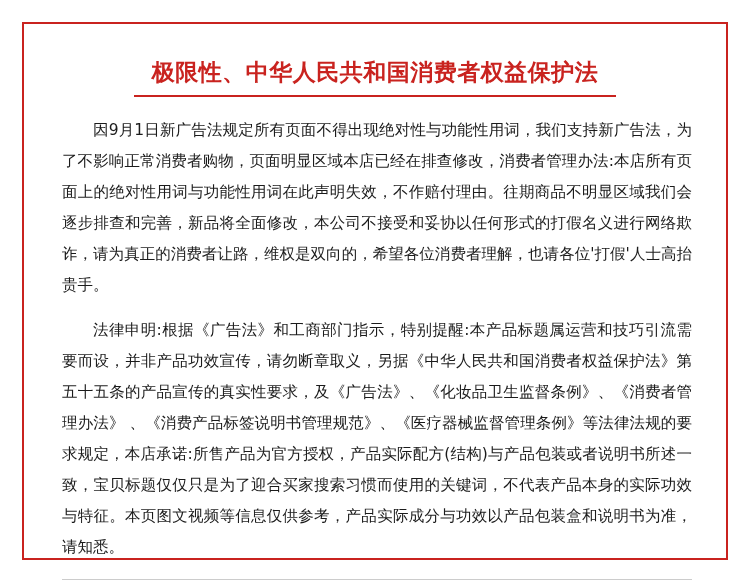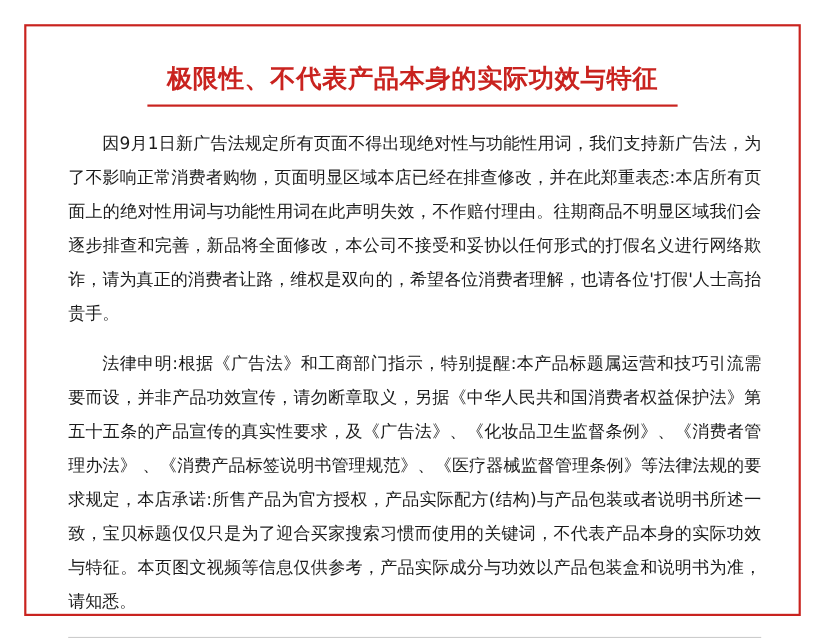--- a/index.html
+++ b/index.html
@@ -75,25 +75,25 @@
     background: #cccccc;
   }
 </style>
 </head>
 <body>
 
 <div class="page">
   <div class="frame">
     <div class="inner">
 
-      <h1 class="doc-title">极限性、不代表产品本身的实际功效与特征</h1>
+      <h1 class="doc-title">极限性、中华人民共和国消费者权益保护法</h1>
       <div class="title-rule"></div>
 
       <div class="body-block">
-        <p class="para">因9月1日新广告法规定所有页面不得出现绝对性与功能性用词，我们支持新广告法，为了不影响正常消费者购物，页面明显区域本店已经在排查修改，并在此郑重表态:本店所有页面上的绝对性用词与功能性用词在此声明失效，不作赔付理由。往期商品不明显区域我们会逐步排查和完善，新品将全面修改，本公司不接受和妥协以任何形式的打假名义进行网络欺诈，请为真正的消费者让路，维权是双向的，希望各位消费者理解，也请各位'打假'人士高抬贵手。</p>
+        <p class="para">因9月1日新广告法规定所有页面不得出现绝对性与功能性用词，我们支持新广告法，为了不影响正常消费者购物，页面明显区域本店已经在排查修改，消费者管理办法:本店所有页面上的绝对性用词与功能性用词在此声明失效，不作赔付理由。往期商品不明显区域我们会逐步排查和完善，新品将全面修改，本公司不接受和妥协以任何形式的打假名义进行网络欺诈，请为真正的消费者让路，维权是双向的，希望各位消费者理解，也请各位'打假'人士高抬贵手。</p>
         <p class="para">法律申明:根据《广告法》和工商部门指示，特别提醒:本产品标题属运营和技巧引流需要而设，并非产品功效宣传，请勿断章取义，另据《中华人民共和国消费者权益保护法》第五十五条的产品宣传的真实性要求，及《广告法》、《化妆品卫生监督条例》、《消费者管理办法》 、《消费产品标签说明书管理规范》、《医疗器械监督管理条例》等法律法规的要求规定，本店承诺:所售产品为官方授权，产品实际配方(结构)与产品包装或者说明书所述一致，宝贝标题仅仅只是为了迎合买家搜索习惯而使用的关键词，不代表产品本身的实际功效与特征。本页图文视频等信息仅供参考，产品实际成分与功效以产品包装盒和说明书为准，请知悉。</p>
       </div>
 
       <div class="divider"></div>
 
     </div>
   </div>
 </div>
 
 </body></html>

